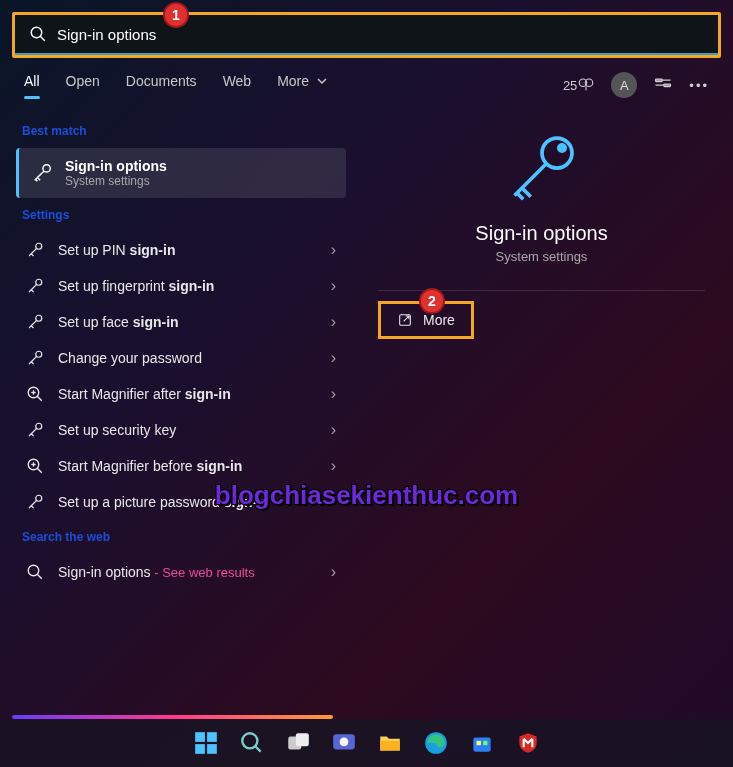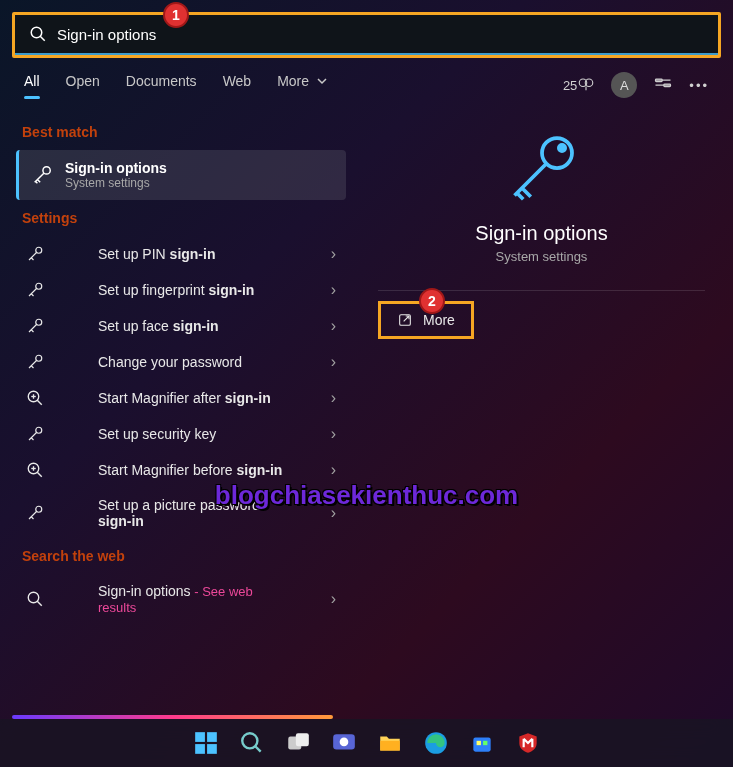--- a/index.html
+++ b/index.html
@@ -78,22 +78,22 @@
 
 .content {
   display: flex;
   padding: 10px 16px 0 16px;
   gap: 20px;
 }
 .left-col { flex: 0 0 330px; }
 .right-col { flex: 1; padding-top: 14px; }
 
 .section-title {
-  color: #c2410c;
-  font-size: 14px;
+  color: #1d4ed8;
+  font-size: 12px;
   font-weight: 600;
   margin: 10px 0 10px 6px;
 }
 
 .best-match {
   background: rgba(120,120,130,0.25);
   border-radius: 4px;
   display: flex;
   align-items: center;
   padding: 10px 12px;
@@ -105,21 +105,20 @@
 .best-match .sub { color: #a8a8a8; font-size: 12px; }
 
 .result-item {
   display: flex;
   align-items: center;
   padding: 9px 10px;
   color: #e8e8e8;
   font-size: 14px;
   cursor: pointer;
   border-radius: 3px;
-  gap: 40px;
 }
 .result-item svg { width: 18px; height: 18px; margin-right: 14px; flex-shrink: 0; }
 .result-item .label { flex: 1; }
 .result-item .label b { font-weight: 600; }
 .chev {
   color: #a0a0a0;
   font-size: 16px;
 }
 .web-sub { color: #ec4899; font-size: 13px; }
 

